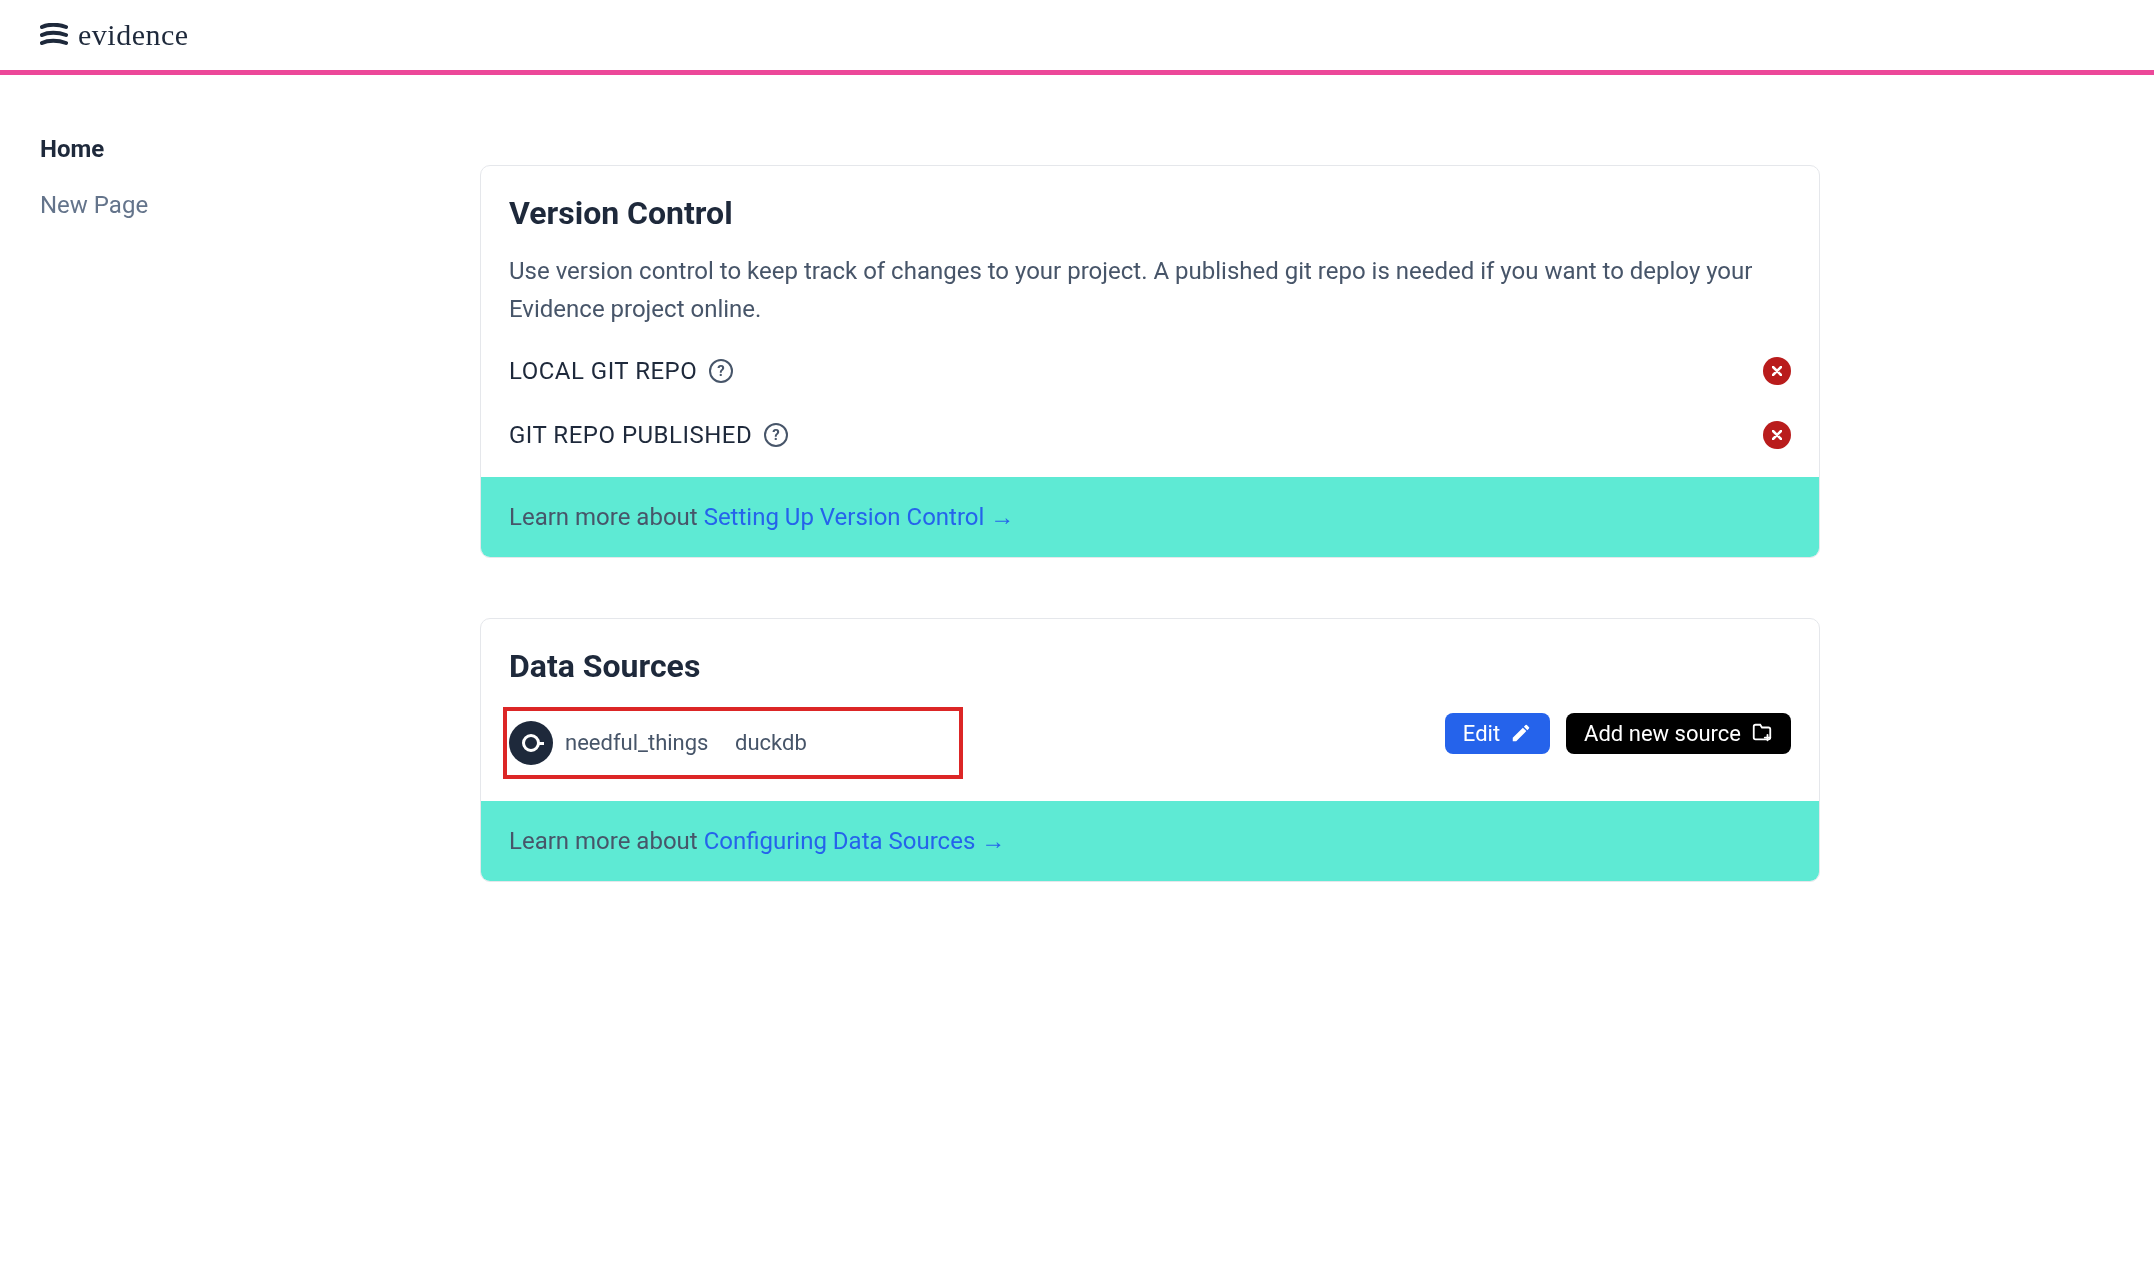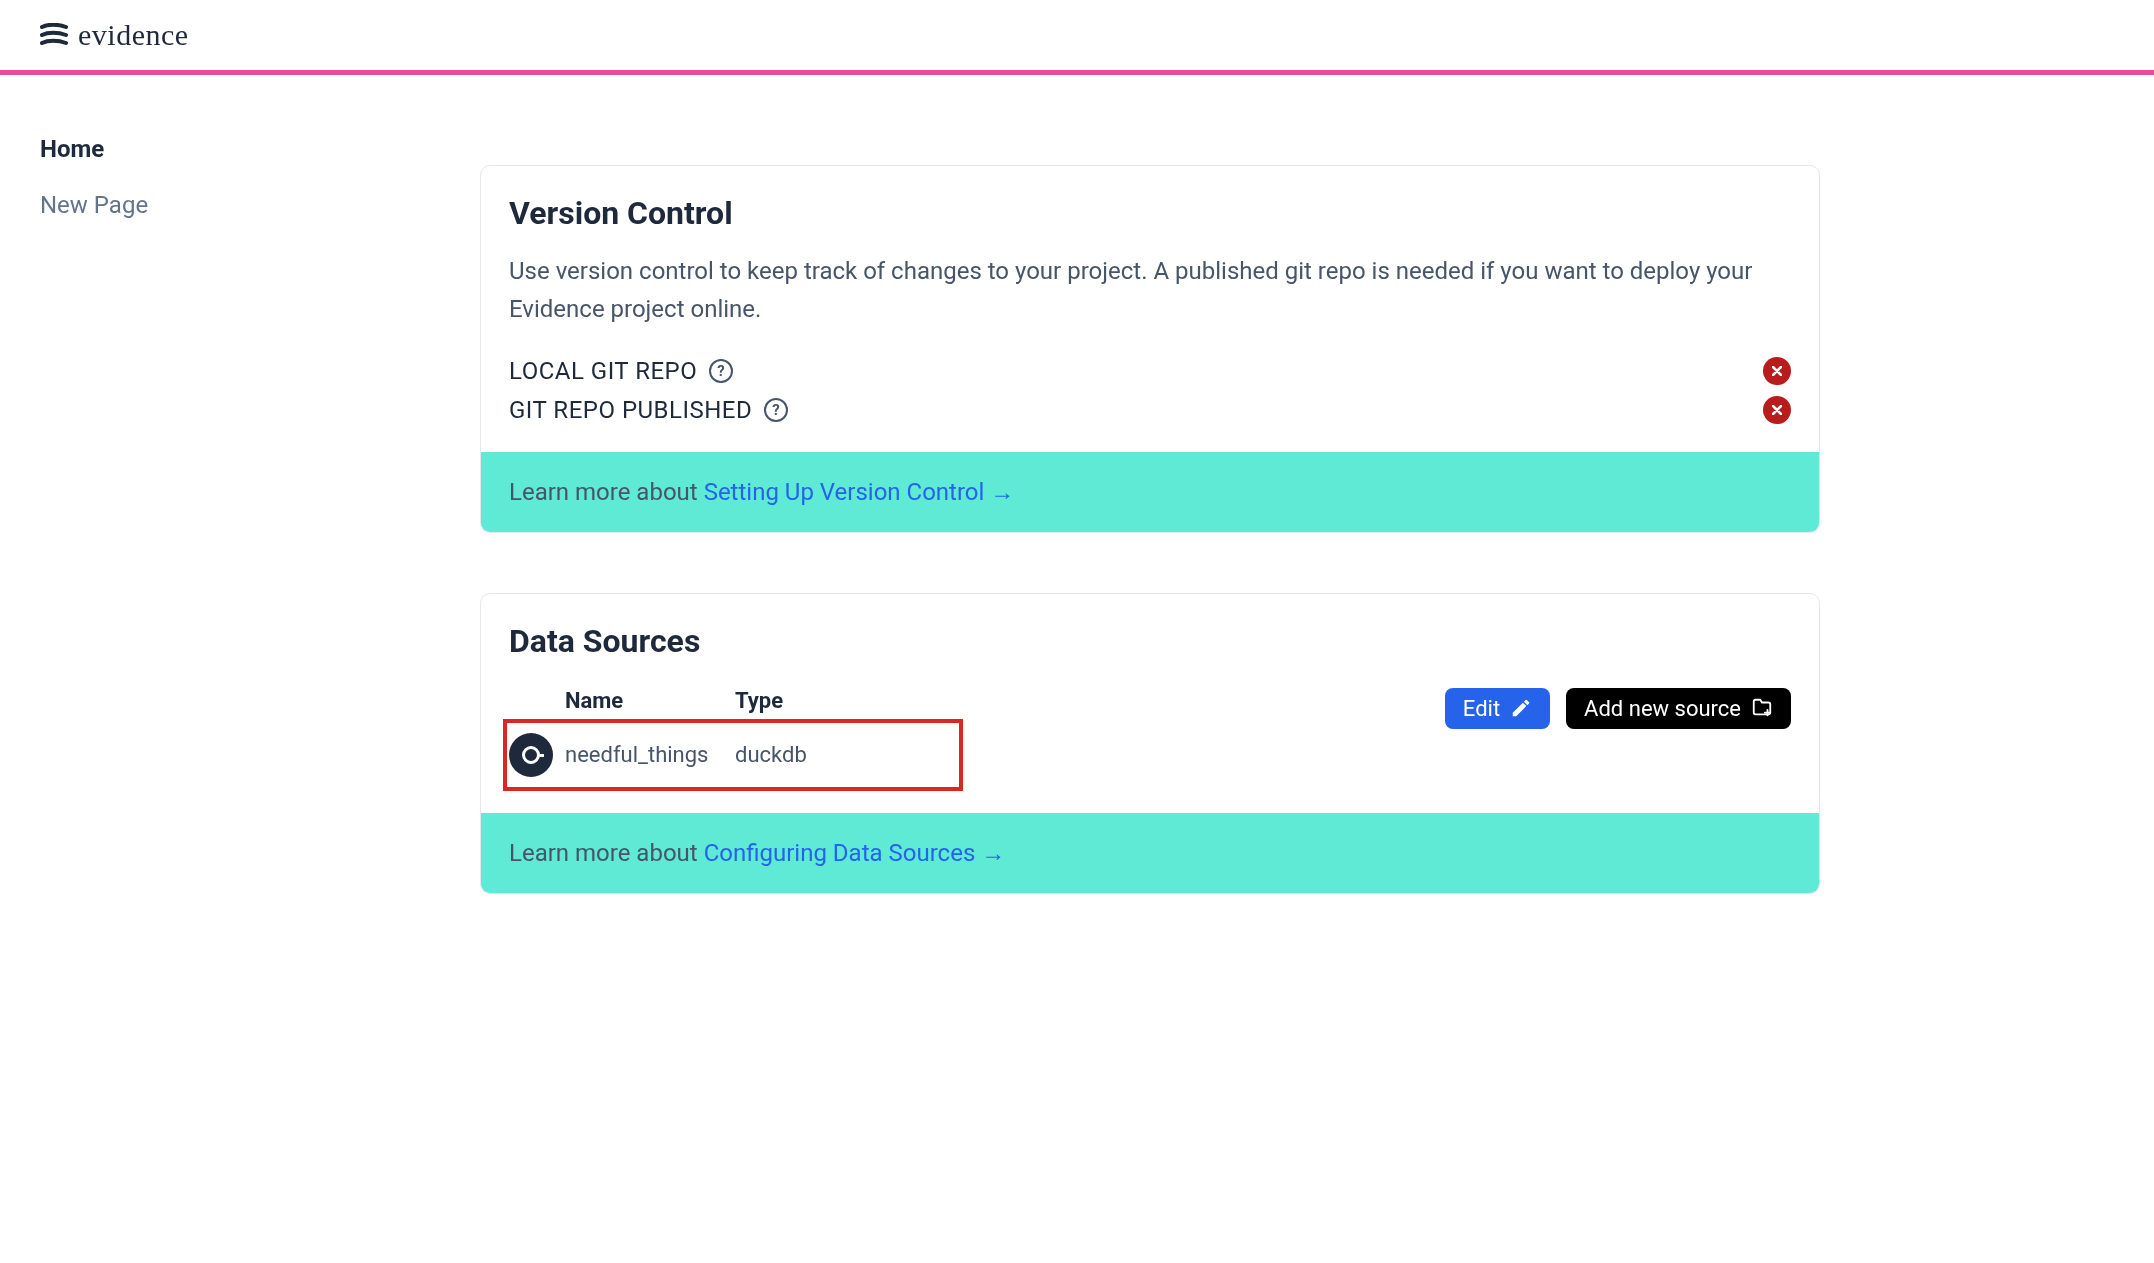--- a/index.html
+++ b/index.html
@@ -69,21 +69,21 @@
     .card-desc {
       font-size: 24px;
       color: #475569;
       line-height: 1.6;
       margin-bottom: 28px;
     }
     .status-row {
       display: flex;
       align-items: center;
       justify-content: space-between;
-      margin-bottom: 11px;
+      margin-bottom: 36px;
     }
     .status-row:last-child { margin-bottom: 0; }
     .status-label {
       font-size: 24px;
       color: #1e293b;
       letter-spacing: 0.5px;
       display: flex;
       align-items: center;
       gap: 12px;
     }
@@ -278,24 +278,20 @@
         <span>Learn more about </span><a>Setting Up Version Control →</a>
       </div>
     </section>
 
     <section class="card">
       <div class="card-body">
         <h2 class="card-title">Data Sources</h2>
 
         <div class="ds-section">
           <div class="ds-left">
-            <div class="ds-header">
-              <div class="ds-col-name">Name</div>
-              <div class="ds-col-type">Type</div>
-            </div>
 
             <div class="ds-row-wrap">
               <div class="highlight-box"></div>
               <div class="ds-row">
                 <div class="ds-icon">
                   <div class="ds-icon-inner"></div>
                 </div>
                 <div class="ds-name">needful_things</div>
                 <div class="ds-type">duckdb</div>
               </div>

